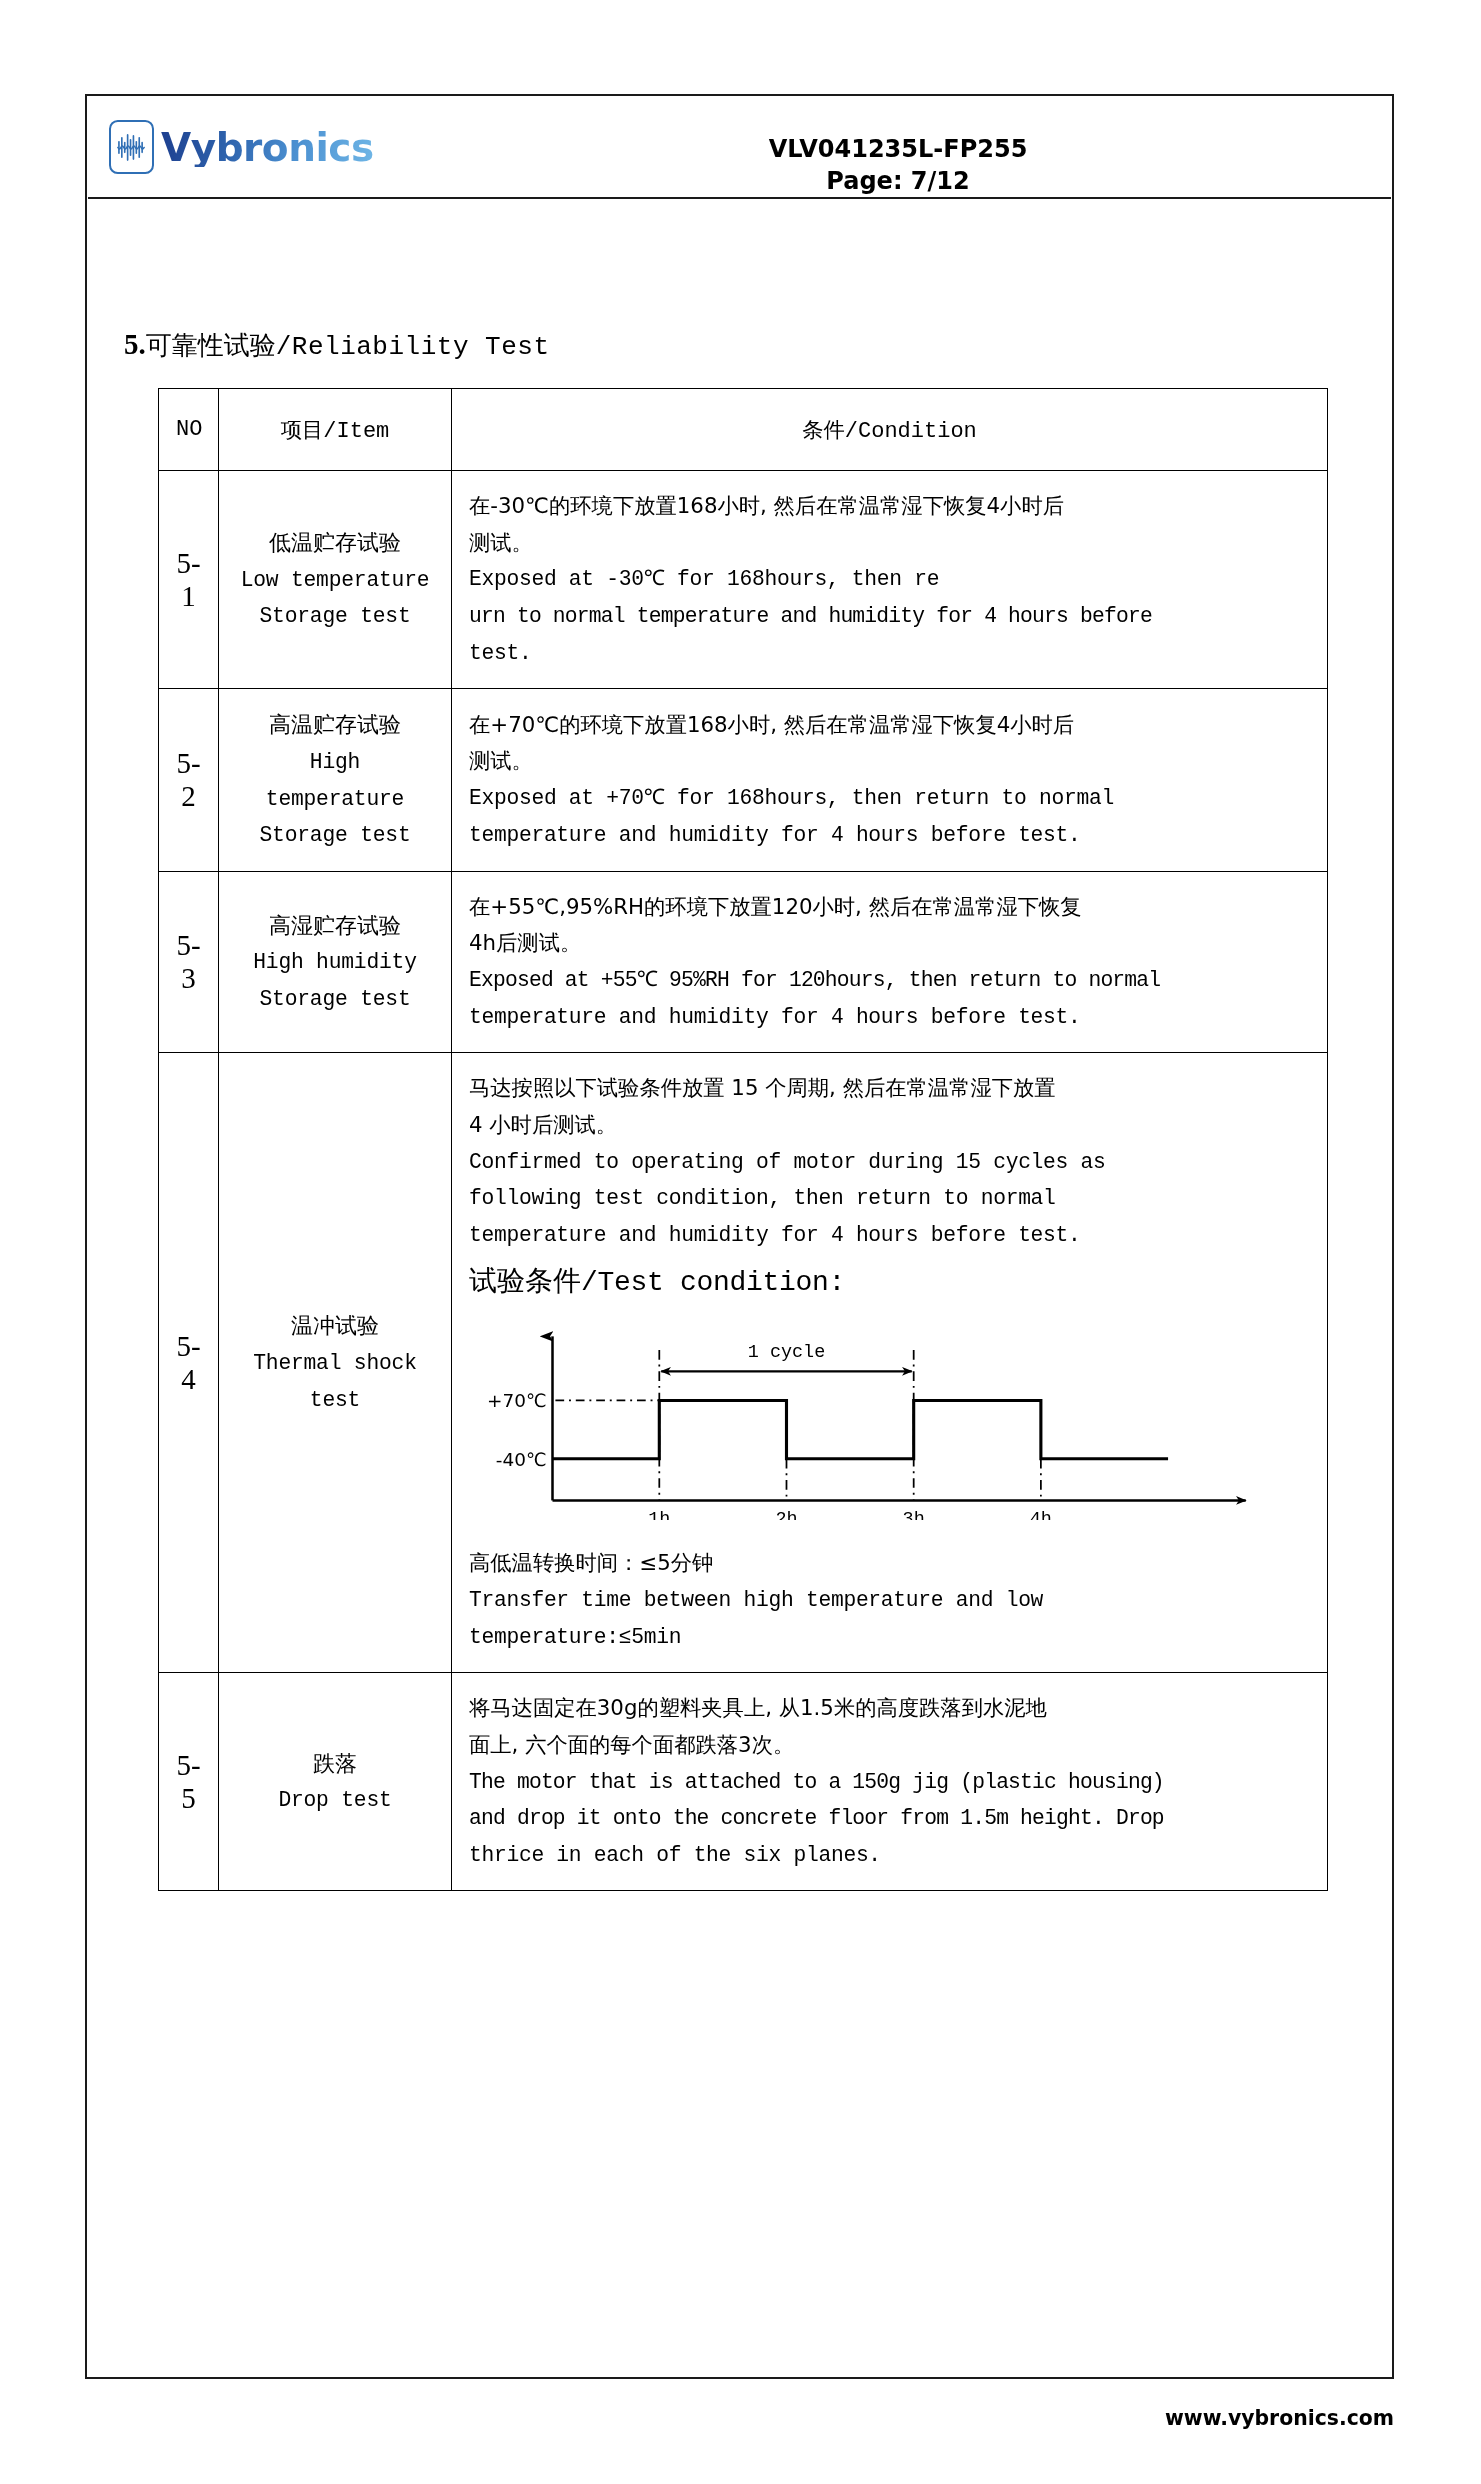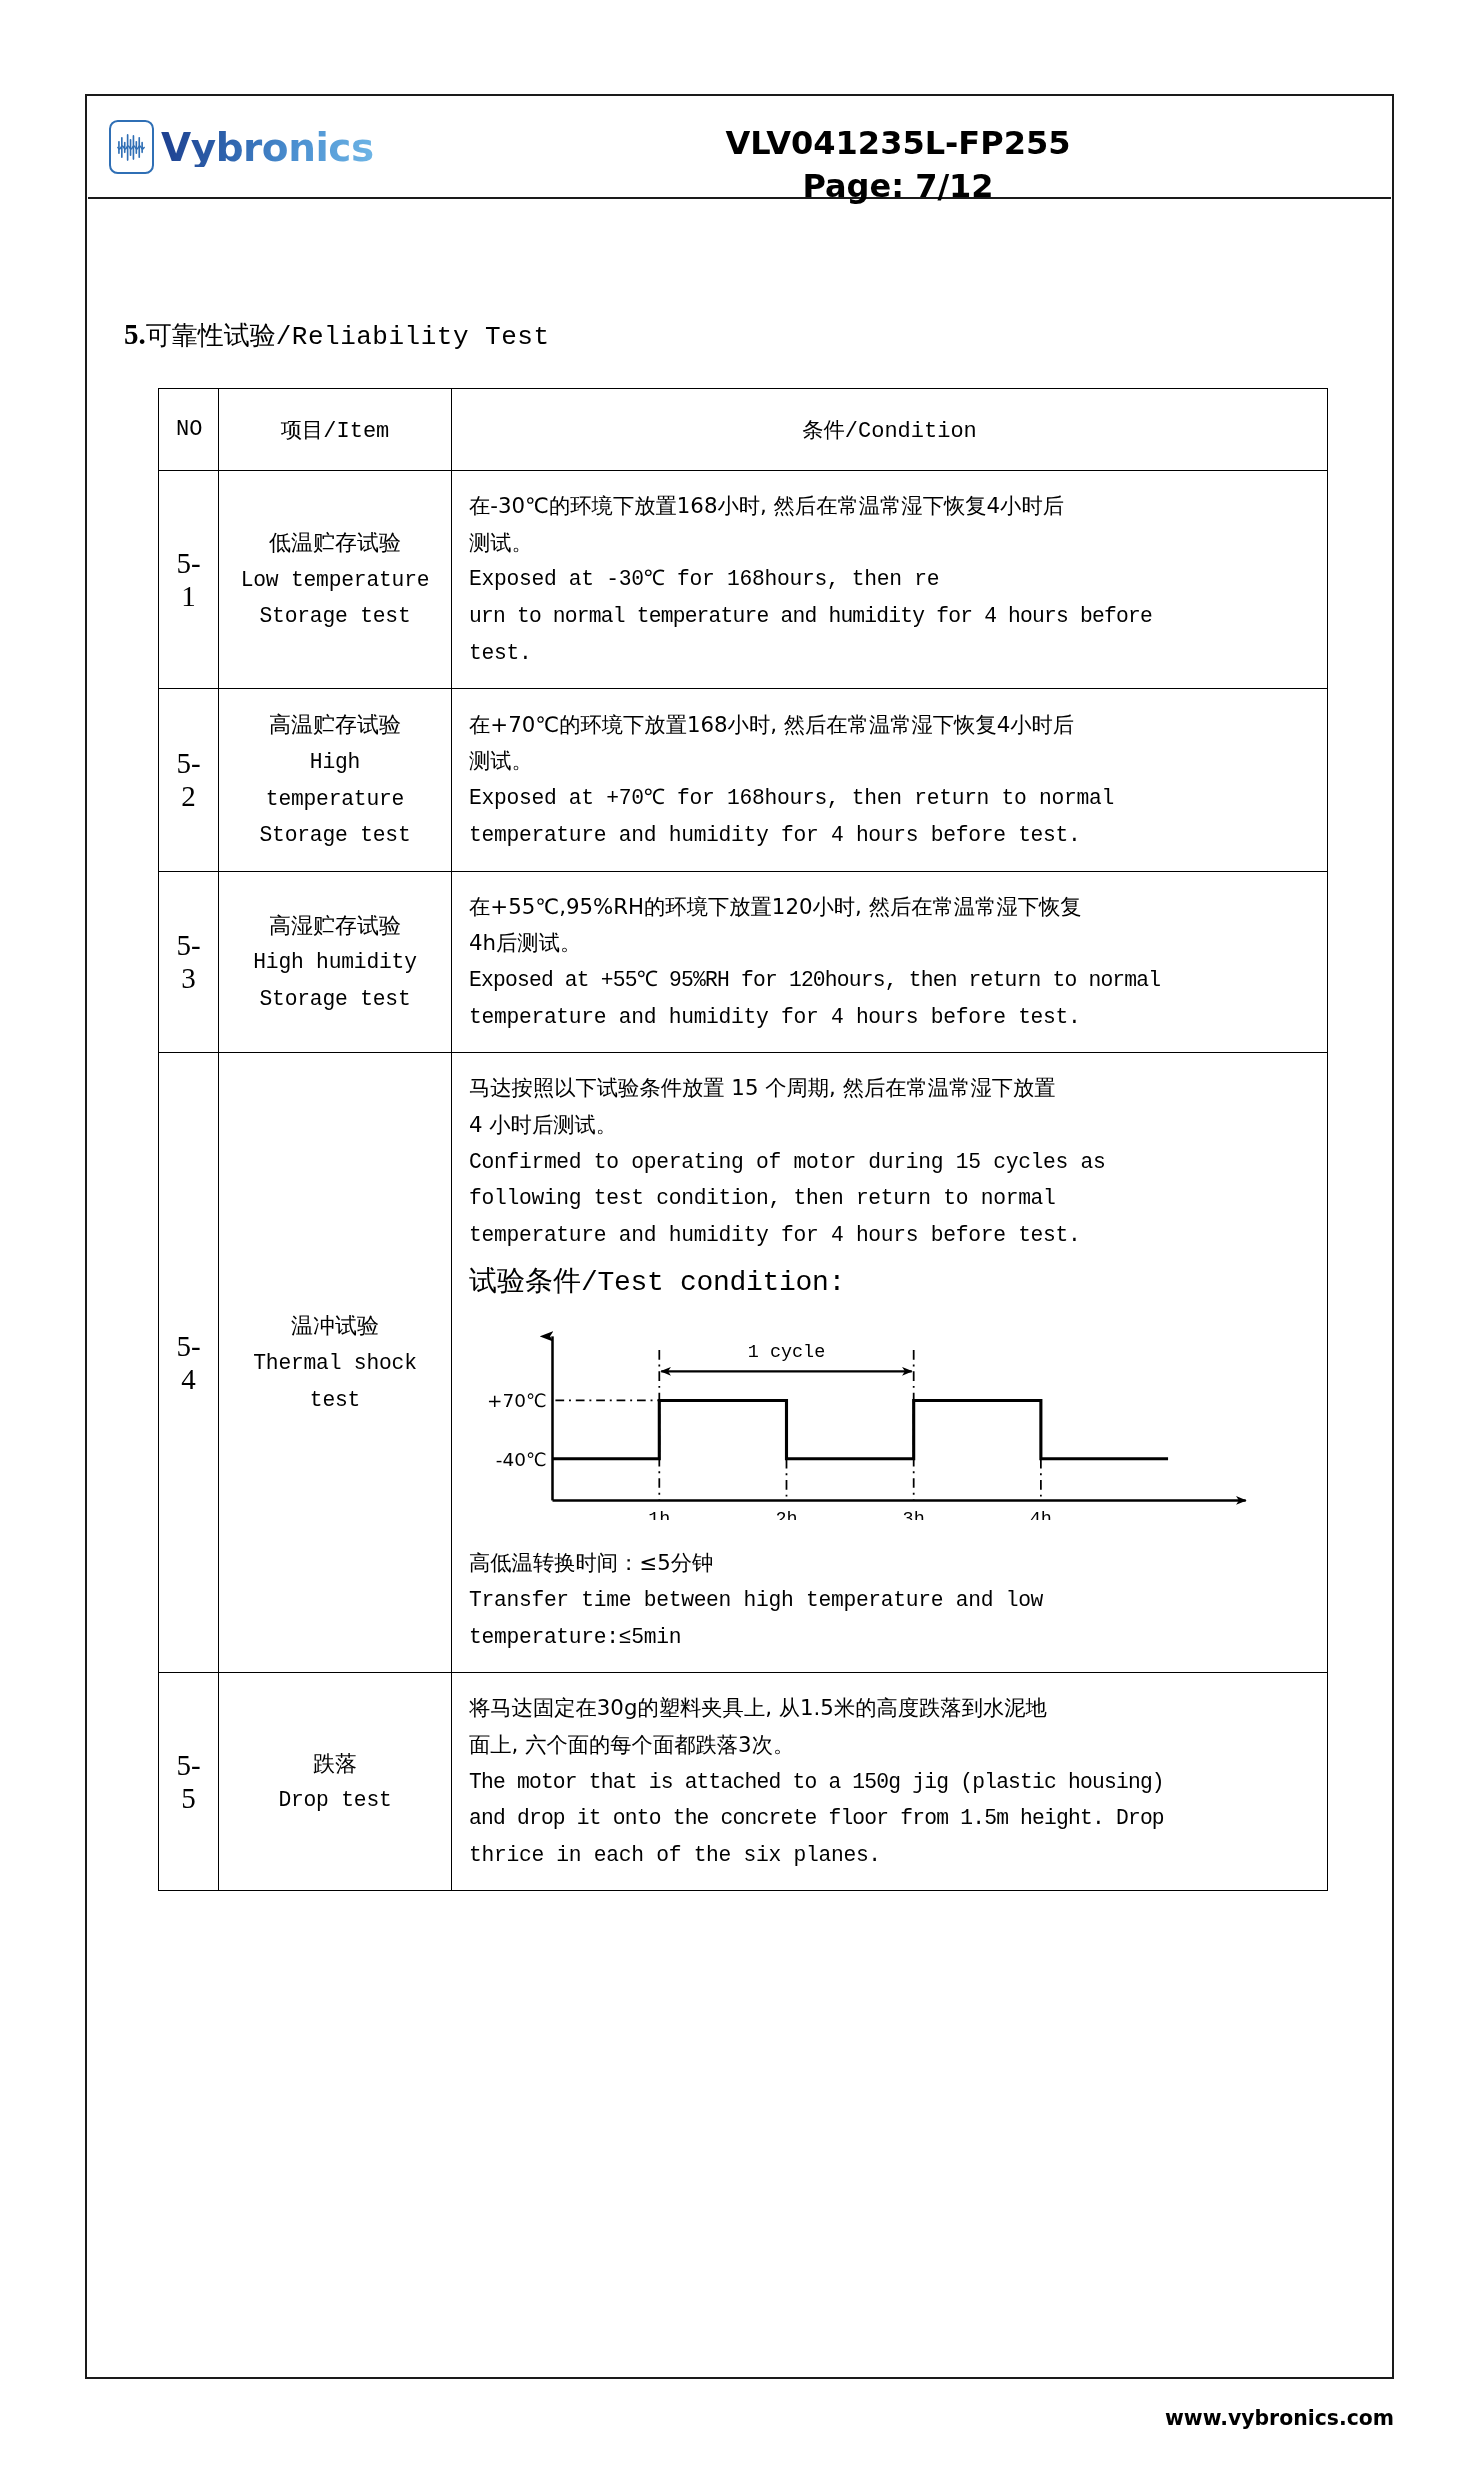--- a/index.html
+++ b/index.html
@@ -83,33 +83,33 @@
   .header-title-cn {
     font-family: "DejaVu Sans", "Liberation Sans", sans-serif;
     font-size: 21.3px;
     font-weight: bold;
     line-height: 1.5;
   }
   .header-meta-cell {
     flex: 1;
     text-align: center;
     font-family: "DejaVu Sans", "Liberation Sans", sans-serif;
-    font-size: 32px;
+    font-size: 24px;
     font-weight: bold;
     line-height: 1.35;
     padding-right: 23px;
     box-sizing: border-box;
     margin-top: 36px;
   }
 
   
   .section-title {
     position: absolute;
     left: 124px;
-    top: 320px;
+    top: 330px;
     font-family: "Liberation Serif", "DejaVu Serif", serif;
     font-size: 29px;
     line-height: 1;
     white-space: nowrap;
   }
   .section-title .sec-num { font-weight: bold; }
   .section-title .sec-cn {
     font-family: "DejaVu Sans", "Liberation Sans", sans-serif;
     font-size: 26px;
   }

